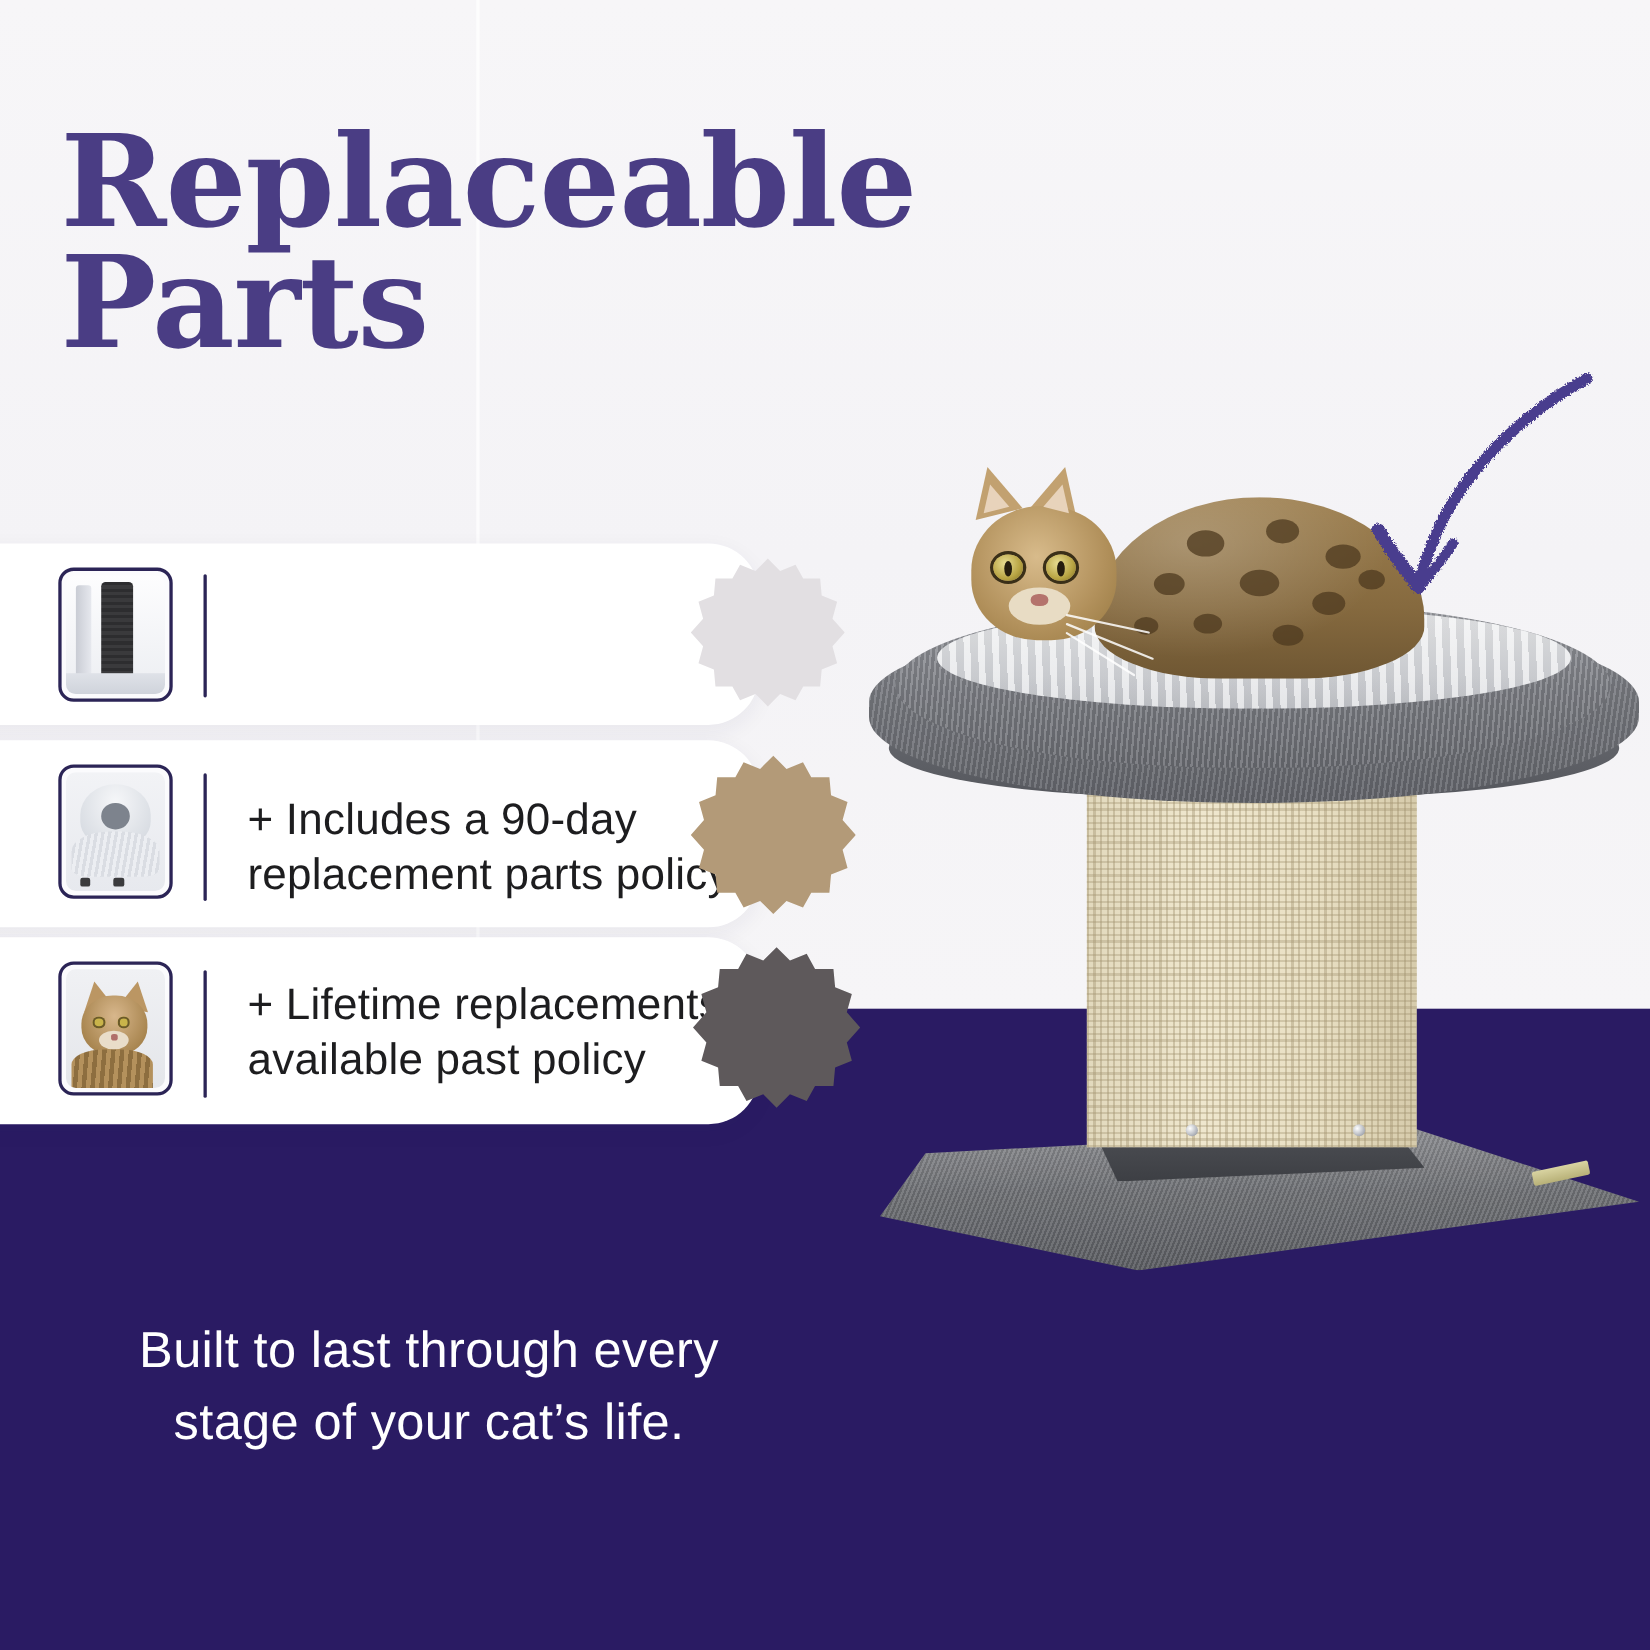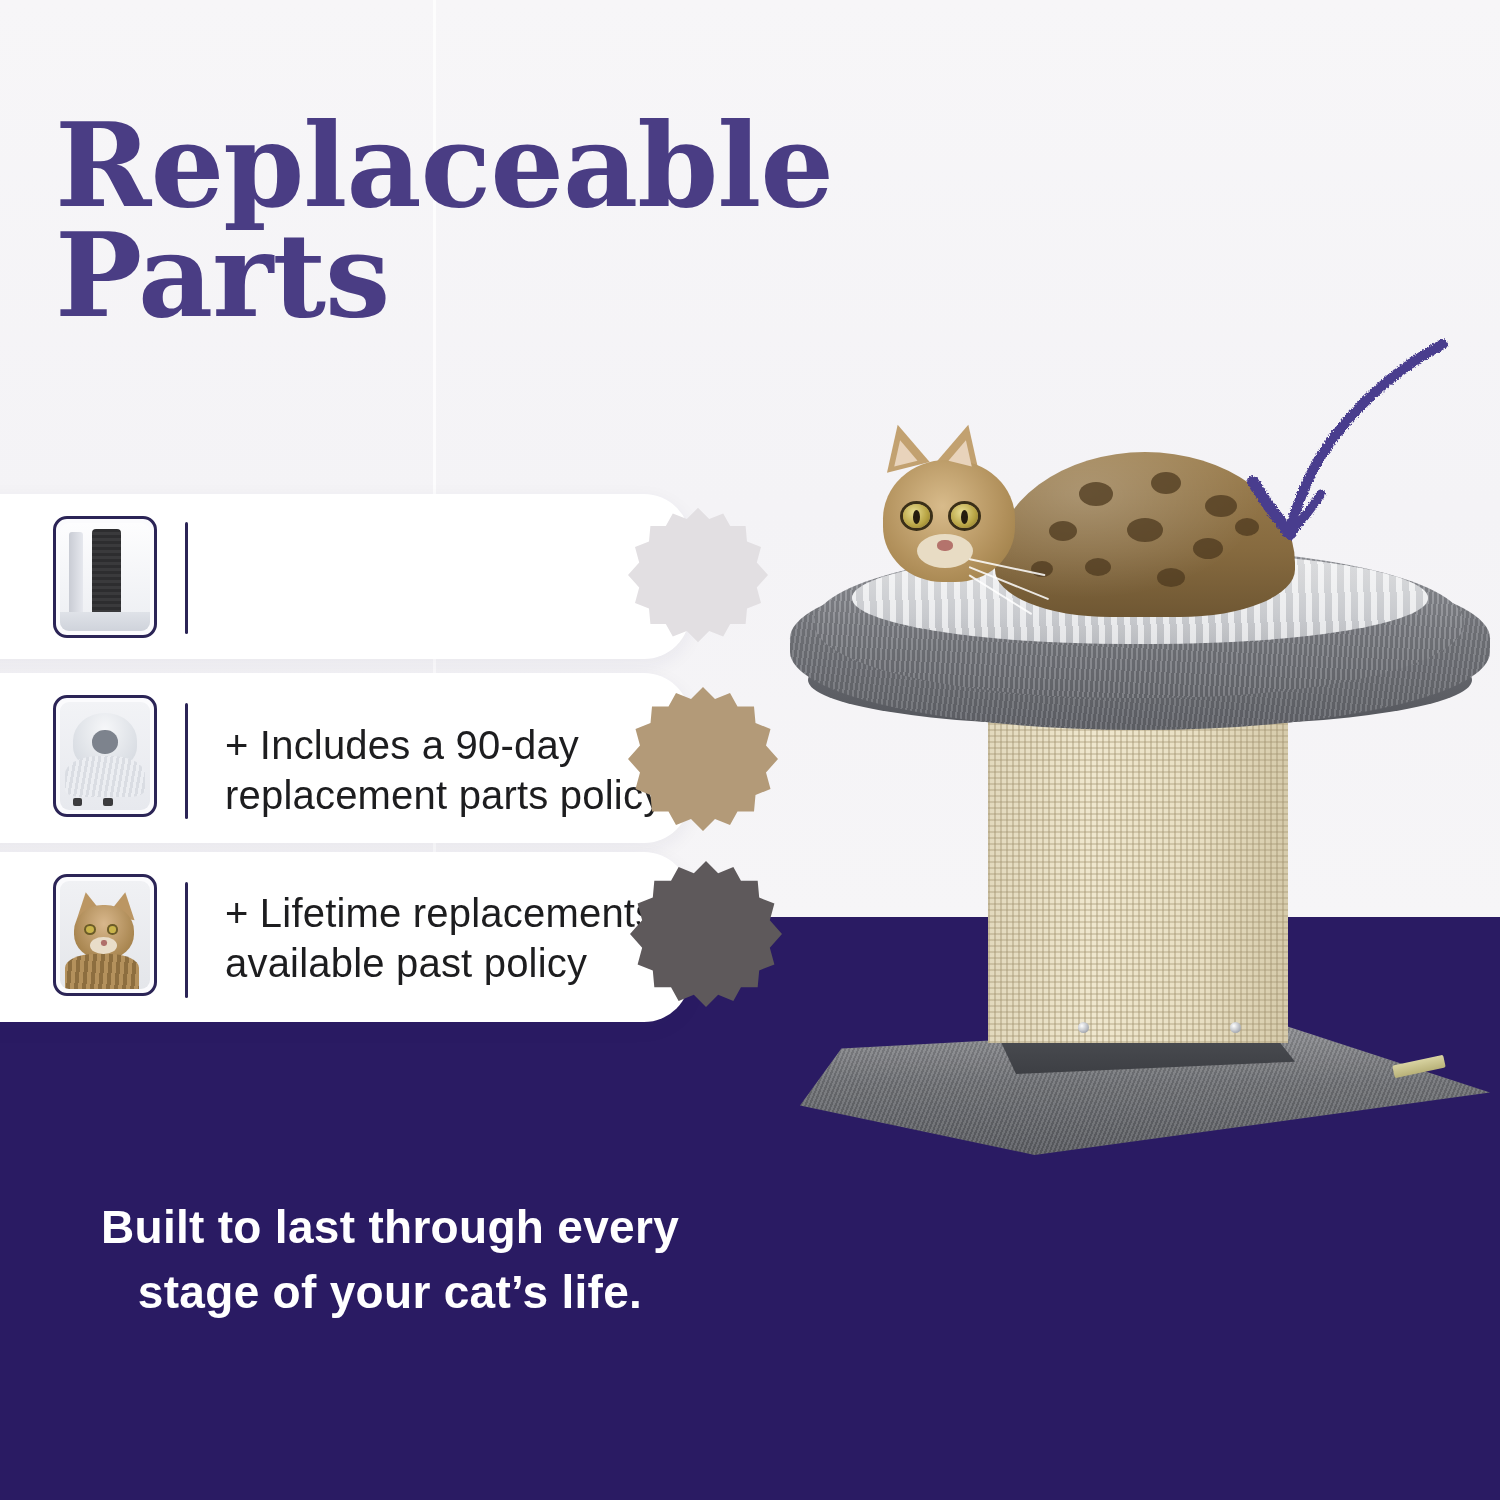--- a/index.html
+++ b/index.html
@@ -344,21 +344,21 @@
   }
 
   
   .tagline {
     position: absolute;
     left: 60px; top: 1195px;
     width: 660px;
     text-align: center;
     color: #ffffff;
     font-size: 46px;
-    font-weight: 700;
+    font-weight: 400;
     line-height: 1.42;
     letter-spacing: 0.3px;
     white-space: pre-line;
   }
 </style>
 </head>
 <body>
 
 <div id="canvas">
 

